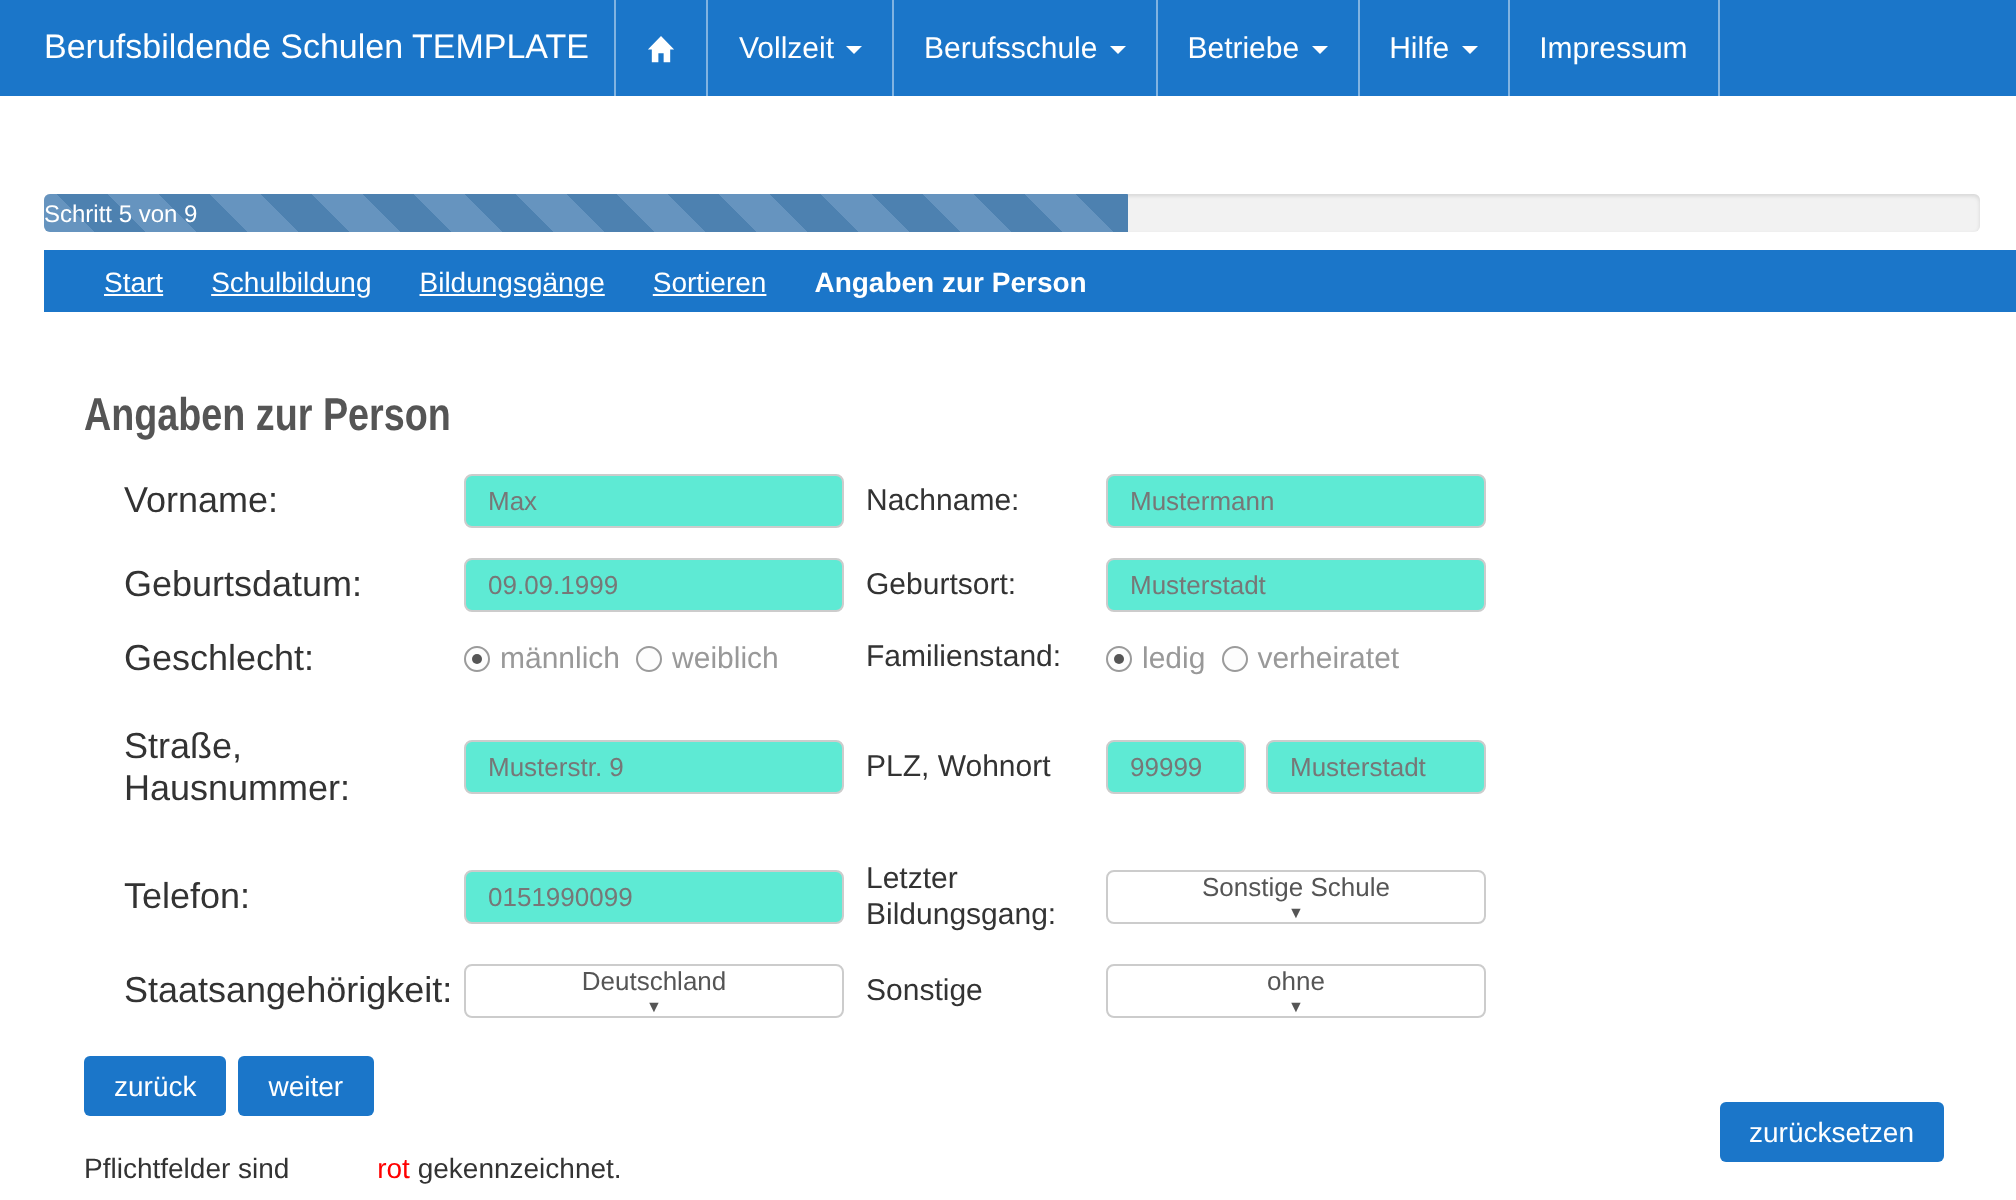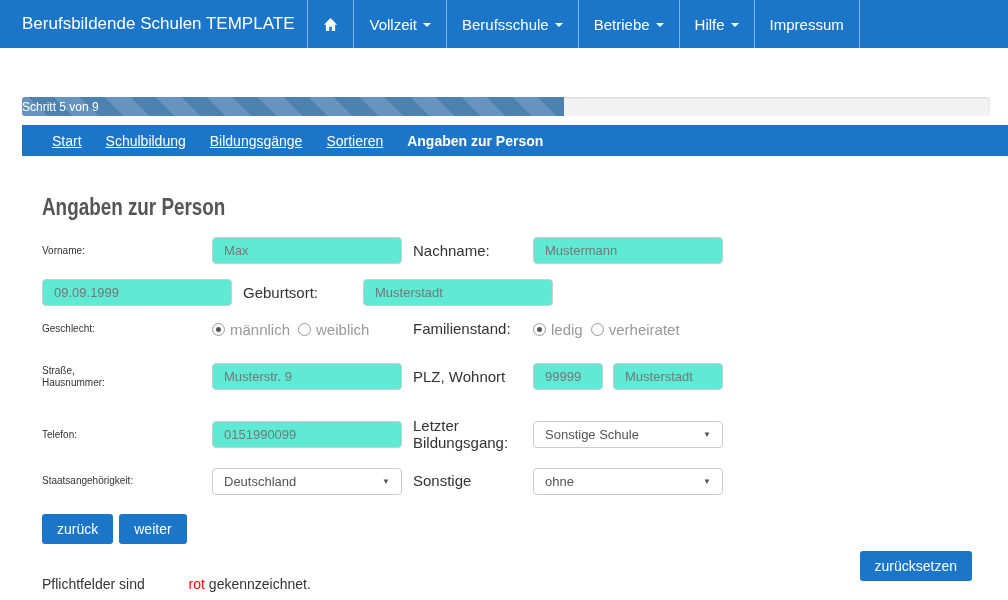--- a/index.html
+++ b/index.html
@@ -27,34 +27,34 @@
   .crumbbar { position:absolute; left:22px; top:125px; width:986px; height:31px; background:#1b76c9;
               display:flex; align-items:center; padding-left:30px; gap:24px; }
   .crumb-link { color:#fff; font-size:14px; text-decoration:underline; cursor:pointer; }
   .crumb-current { color:#fff; font-size:14px; font-weight:bold; }
 
   
   .main { position:absolute; left:42px; top:194px; width:930px; }
   .page-title { font-size:23px; font-weight:bold; color:#555; transform:scaleX(.82);
                 transform-origin:left; margin-bottom:16px; white-space:nowrap; }
   .frow { display:flex; align-items:center; }
-  .lbl-l { width:170px; font-size:10px; color:#333; line-height:1.15; }
+  .lbl-l { width:170px; font-size:18px; color:#333; line-height:1.15;margin-left:20px; }
   .fld-l { width:190px; }
   .gap   { width:11px; }
   .lbl-r { width:120px; font-size:15px; color:#333; line-height:1.15; }
   .fld-r { width:190px; display:flex; gap:10px; }
 
   .tin { width:100%; height:27px; border:1px solid #ccc; border-radius:4px; padding:0 11px;
          font-family:"Liberation Sans", sans-serif; font-size:13px; color:#777; background:#5eead4; outline:none; }
   .tin.plz { width:70px; }
   .tin.ort { width:110px; }
 
   .sel { width:190px; height:27px; border:1px solid #ccc; border-radius:4px; background:#fff;
          display:flex; align-items:center; justify-content:space-between; padding:0 11px;
-         font-size:13px; color:#555; cursor:pointer; }
+         font-size:13px; color:#555; cursor:pointer;flex-direction:column; }
   .sel .v-caret { font-size:8px; color:#555; }
 
   .radio-group { display:flex; align-items:center; gap:2px; font-size:15px; color:#999;text-align:center; }
   .radio-opt { display:flex; align-items:center; gap:5px; margin-right:6px; cursor:pointer; }
   .rdot { width:13px; height:13px; border:1px solid #9b9b9b; border-radius:50%; background:#fdfdfd;
           display:inline-flex; align-items:center; justify-content:center; flex:0 0 auto; }
   .rdot.on::after { content:""; width:5px; height:5px; border-radius:50%; background:#555; }
 
   .btn { display:inline-block; background:#1b76c9; color:#fff; border:none; border-radius:3px;
          font-family:"Liberation Sans", sans-serif; font-size:14px; padding:7px 15px; cursor:pointer; }
@@ -125,20 +125,21 @@
       <div class="lbl-l">Vorname:</div>
       <div class="fld-l"><input class="tin" value="Max" style=""></div>
       <div class="gap"></div>
       <div class="lbl-r">Nachname:</div>
       <div class="fld-r">
           <input class="tin" value="Mustermann" style="">
         </div>
     </div>
 
     <div class="frow r2">
+      <div class="lbl-l">Geburtsdatum:</div>
       <div class="fld-l"><input class="tin" value="09.09.1999" style=""></div>
       <div class="gap"></div>
       <div class="lbl-r">Geburtsort:</div>
       <div class="fld-r">
           <input class="tin" value="Musterstadt" style="">
         </div>
     </div>
 
     <div class="frow r3">
       <div class="lbl-l">Geschlecht:</div>

